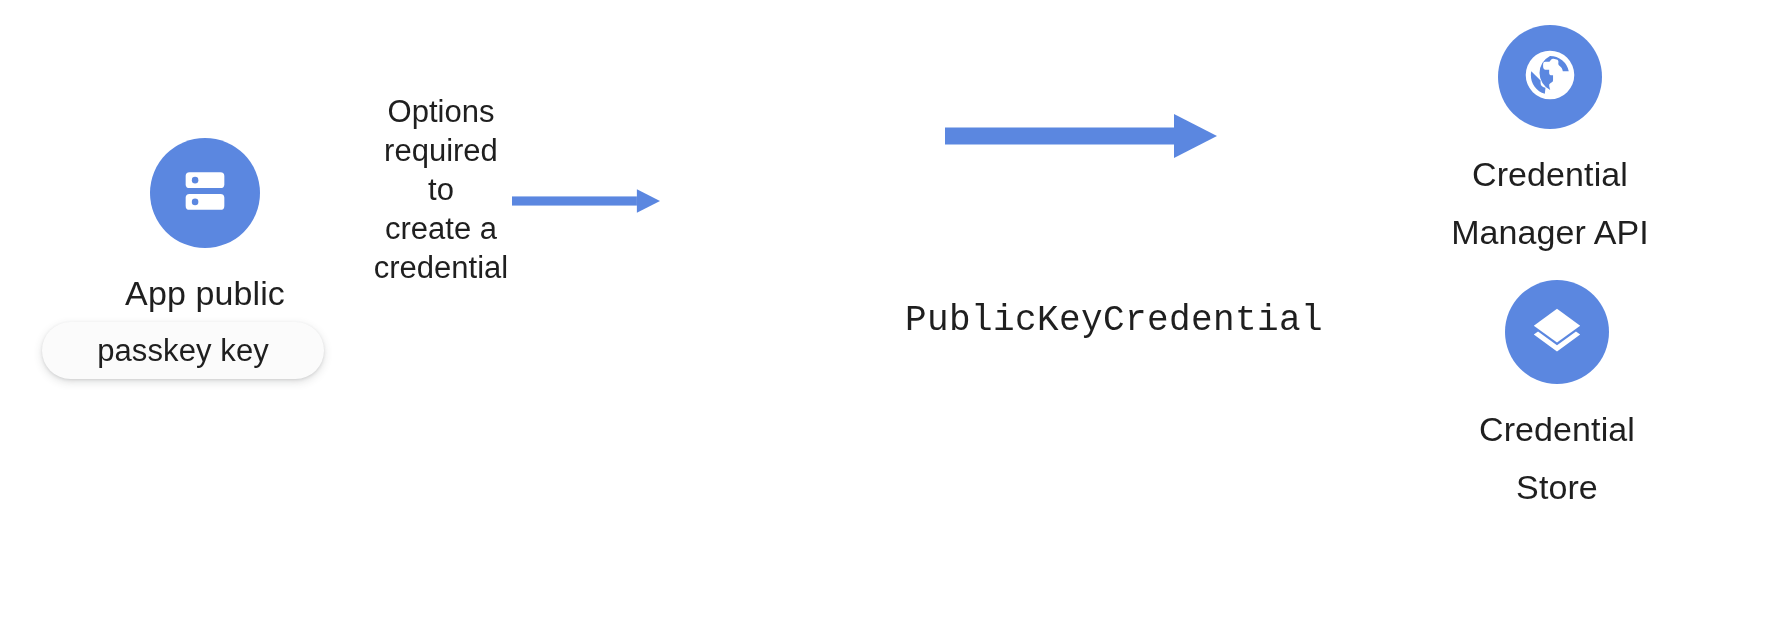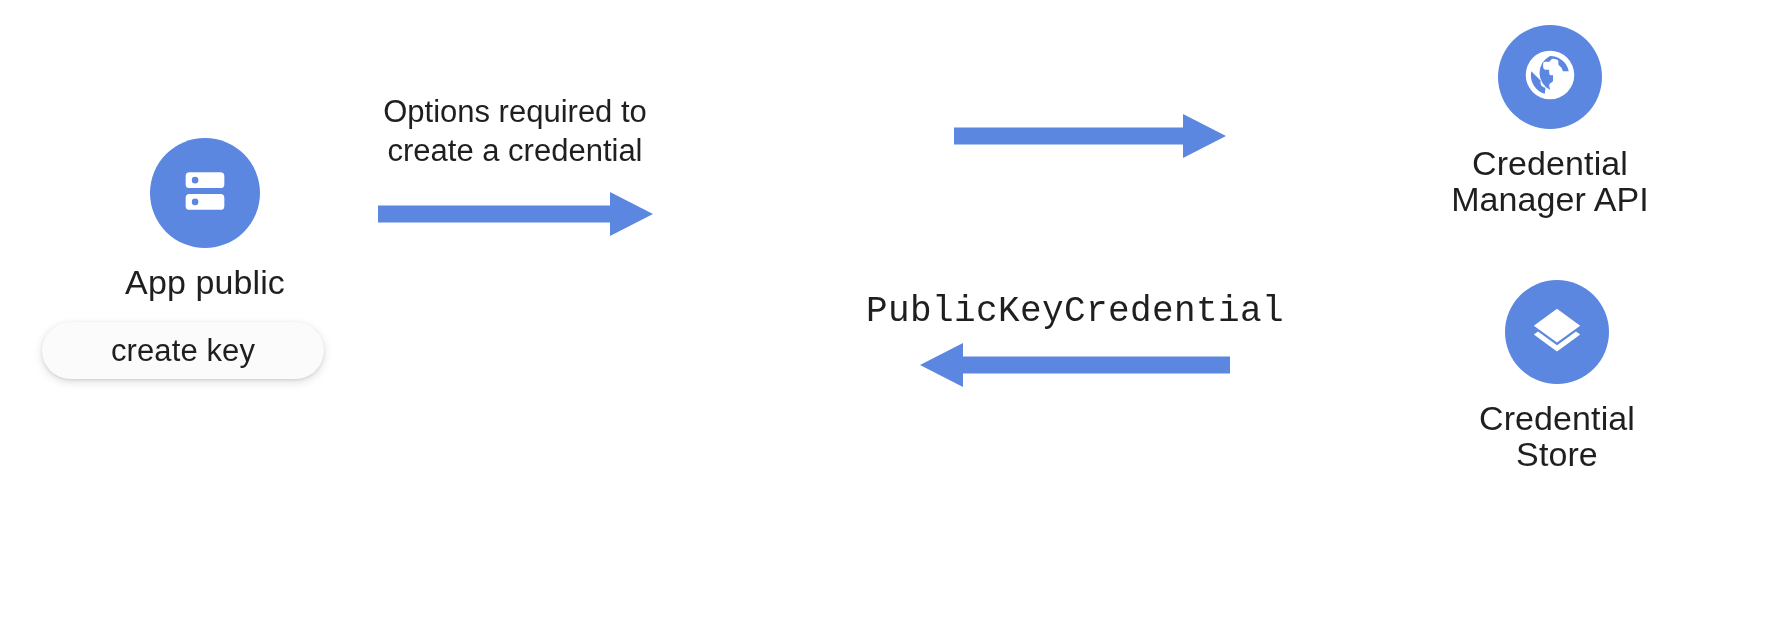--- a/index.html
+++ b/index.html
@@ -33,21 +33,21 @@
     border-radius: 50%;
     background: #5b87e0;
     display: flex;
     align-items: center;
     justify-content: center;
     flex: none;
   }
   .node-label {
     margin-top: 16px;
     font-size: 34px;
-    line-height: 36px;
+    line-height: 58px;
     letter-spacing: 0.1px;
     text-align: center;
     color: #1f1f1f;
     white-space: pre-line;
     font-weight: 400;
   }
 
   
   .pill {
     position: absolute;
@@ -59,21 +59,21 @@
     font-size: 31px;
     letter-spacing: 0.1px;
     color: #1f1f1f;
     box-shadow: 0 3px 9px rgba(60,64,67,0.17), 0 1px 3px rgba(60,64,67,0.13);
   }
 
   
   .arrow-group {
     position: absolute;
     display: flex;
-    flex-direction: column;
+    flex-direction: row;
     align-items: center;
   }
   .arrow-caption {
     font-size: 31px;
     line-height: 39px;
     text-align: center;
     white-space: pre-line;
     color: #1f1f1f;
   }
   .arrow-caption.mono {
@@ -110,21 +110,21 @@
           <circle cx="7.9" cy="7.5" r="1.35" fill="#5b87e0"></circle>
           <rect x="4" y="13.2" width="16" height="6.6" rx="1.6" fill="#ffffff"></rect>
           <circle cx="7.9" cy="16.5" r="1.35" fill="#5b87e0"></circle>
         </svg>
       </span>
     </div>
     <div class="node-label">App public</div>
   </div>
 
   <div class="pill" id="pill-public-key">
-    <span>create key</span>
+    <span>passkey key</span>
   </div>
 
   <div class="arrow-group" id="arrow-options">
     <div class="arrow-caption">Options required to
 create a credential</div>
     <svg class="arrow-svg" width="275" height="44" viewBox="0 0 275 44" style="margin-top:22px;">
       <rect x="0" y="13.5" width="232" height="17" fill="#5b87e0"></rect>
       <path d="M232 0 L275 22 L232 44 Z" fill="#5b87e0"></path>
     </svg>
   </div>

